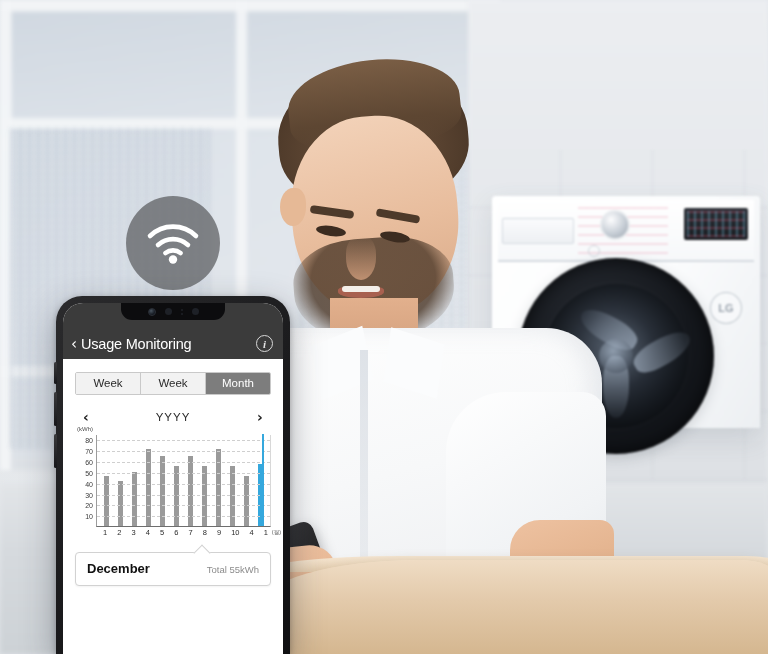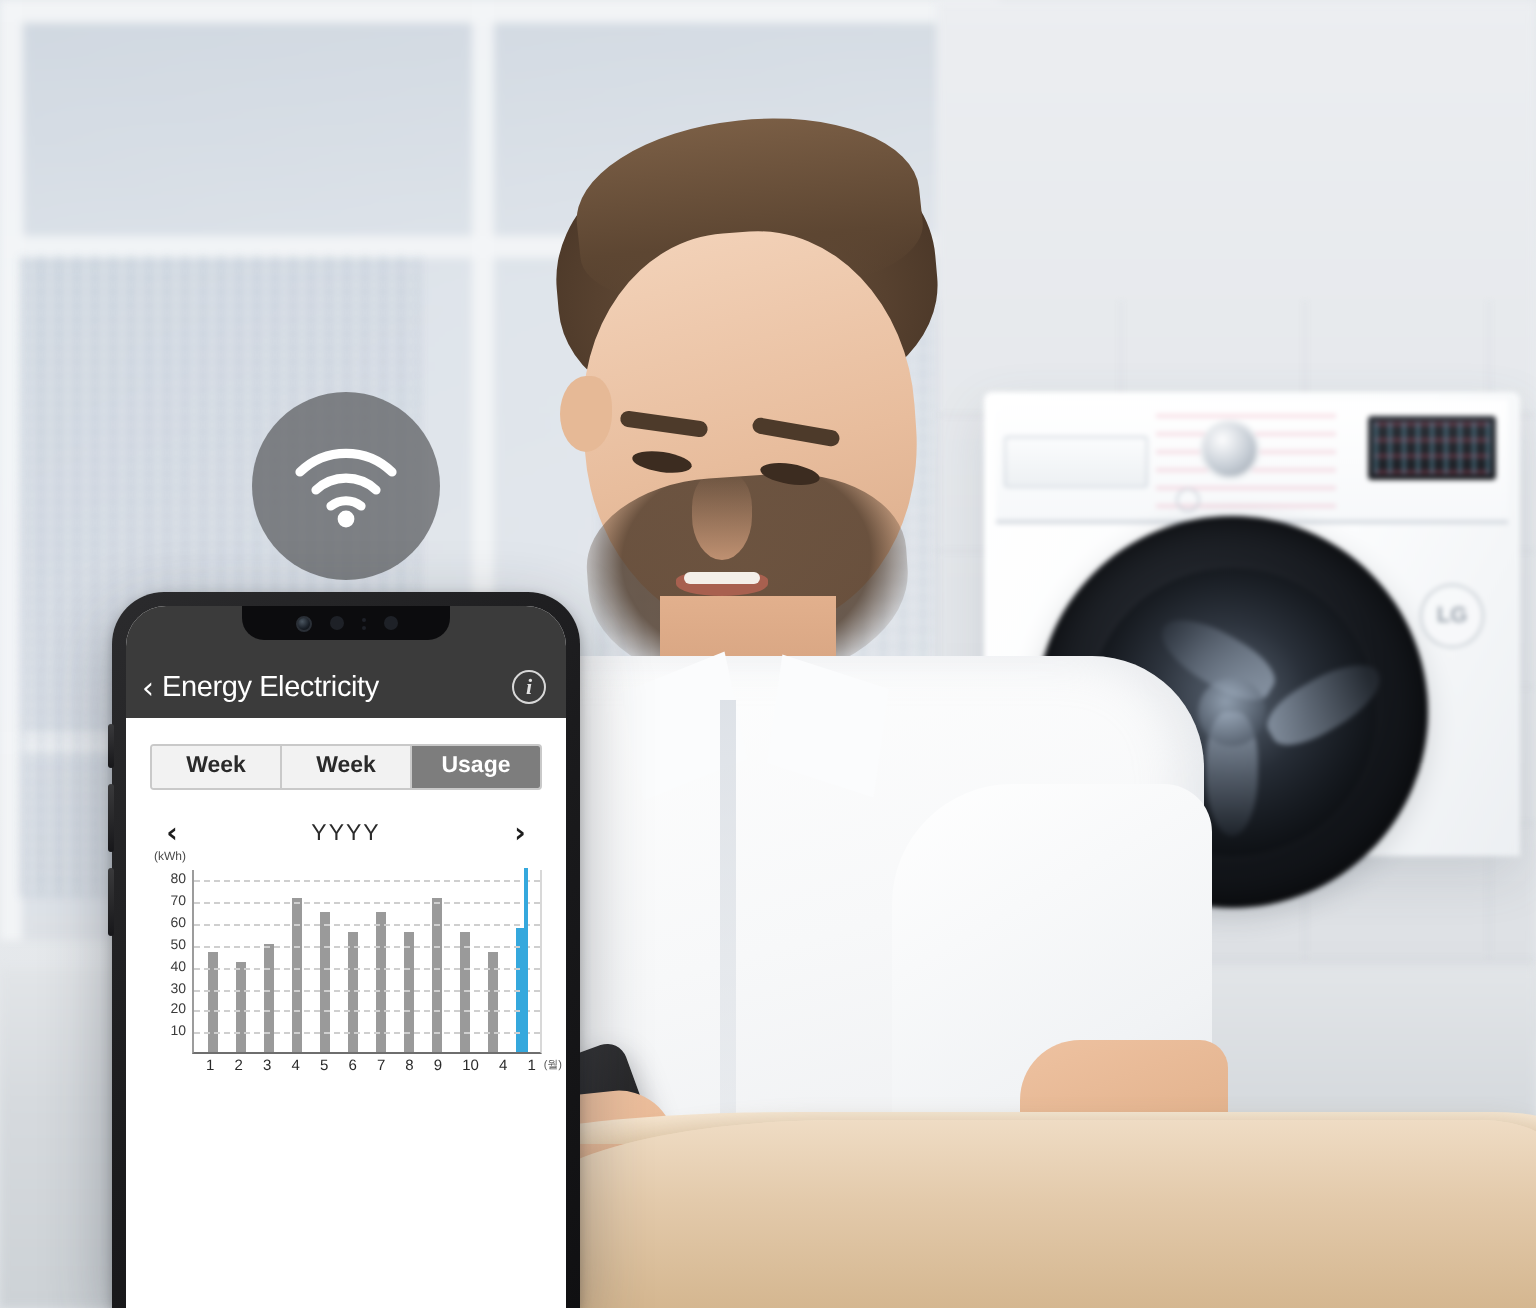--- a/index.html
+++ b/index.html
@@ -338,21 +338,20 @@
 
   
   .tabs {
     margin: 13px 12px 0 12px;
     display: flex; border: 1px solid #c9c9c9; border-radius: 2px; overflow: hidden;
   }
   .tab {
     flex: 1; text-align: center; font-size: 11.5px; color: #2a2a2a;
     padding: 4px 0 5px; background: #f2f2f2;
     border-right: 1px solid #c9c9c9;
-    font-weight: bold;
   }
   .tab:last-child { border-right: 0; }
   .tab.active { background: #7d7d7d; color: #ffffff; }
 
   
   .period-nav {
     margin: 14px 14px 0 14px;
     display: flex; align-items: center; justify-content: space-between;
   }
   .nav-arrow {
@@ -509,28 +508,28 @@
         <div class="notch">
           <span class="cam"></span>
           <span class="speaker"></span>
           <span class="sensor-dots">
               <i></i>
               <i></i>
             </span>
           <span class="speaker"></span>
         </div>
         <span class="hdr-back">‹</span>
-        <span class="hdr-title">Energy Electricity</span>
+        <span class="hdr-title">Usage Monitoring</span>
         <span class="hdr-info">i</span>
       </div>
 
       <div class="tabs">
         <div class="tab">Week</div>
         <div class="tab">Week</div>
-        <div class="tab active">Usage</div>
+        <div class="tab active">Month</div>
       </div>
 
       <div class="period-nav">
         <span class="nav-arrow">‹</span>
         <span class="period-label">YYYY</span>
         <span class="nav-arrow">›</span>
       </div>
 
 
       <div class="chart-wrap">
@@ -580,16 +579,20 @@
             <span>7</span>
             <span>8</span>
             <span>9</span>
             <span>10</span>
             <span>4</span>
             <span>1</span>
           </div>
         <div class="x-unit">(월)</div>
       </div>
 
+      <div class="summary">
+        <span class="summary-month">December</span>
+        <span class="summary-total">Total 55kWh</span>
+      </div>
 
     </div>
   </div>
 </div>
 
 </body></html>

